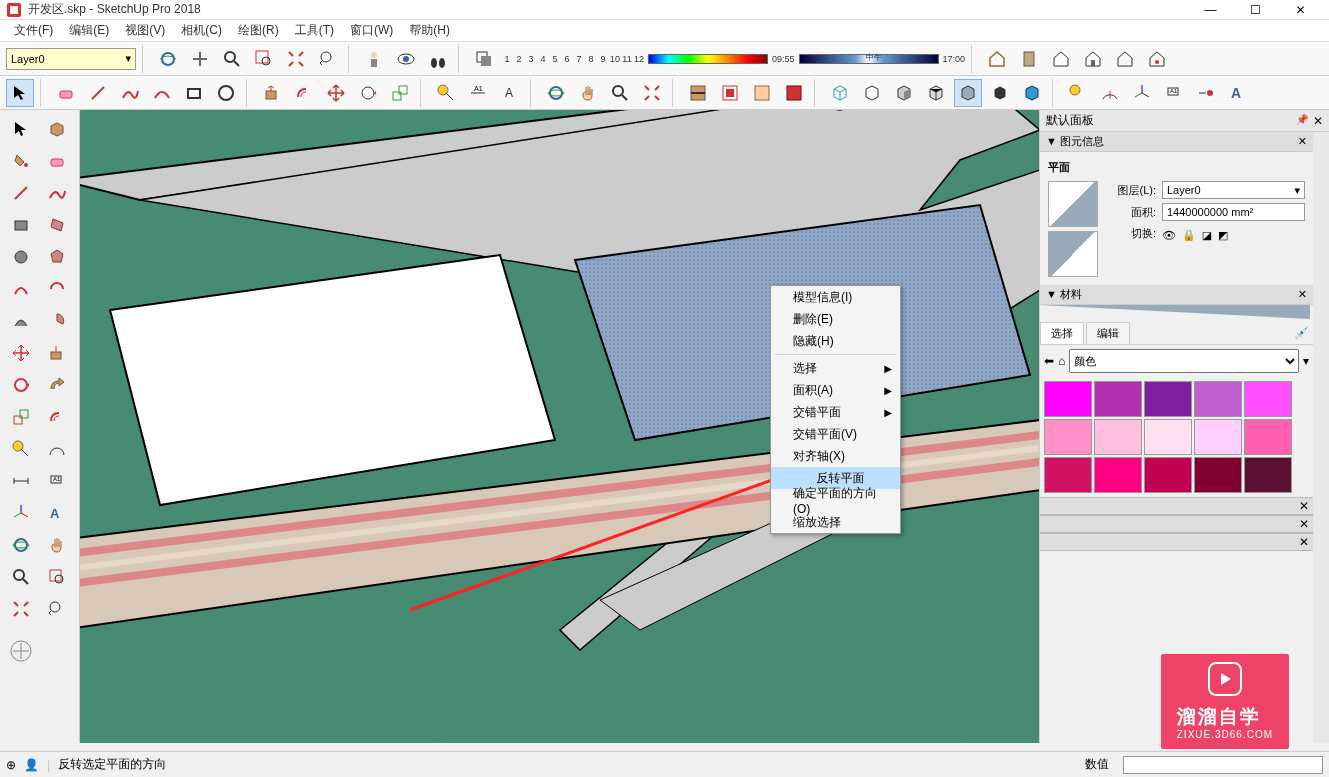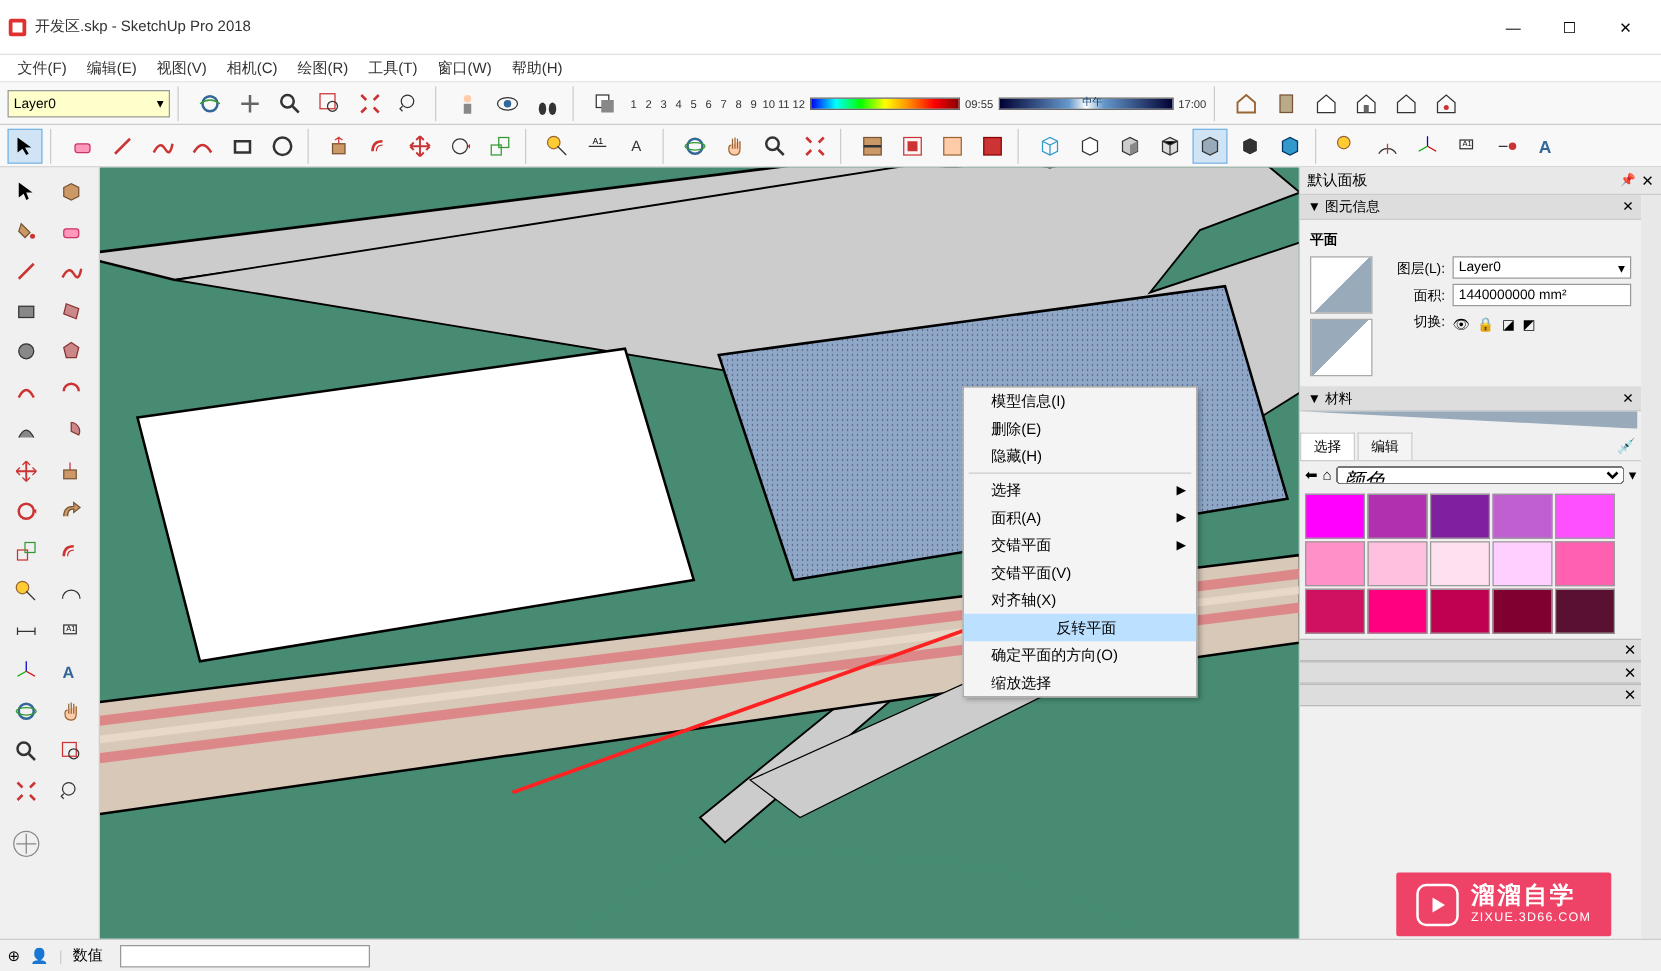--- a/index.html
+++ b/index.html
@@ -1,18 +1,18 @@
 <!DOCTYPE html>
 <html><head>
 <meta charset="utf-8">
 <style>
 * { box-sizing: border-box; margin: 0; padding: 0; user-select: none; font-family: "Microsoft YaHei", "SimSun", Arial, sans-serif; }
 body { width: 1329px; height: 777px; background: #f0f0f0; overflow: hidden; font-size: 12px; position: relative; }
 
-.titlebar { height: 44px; background: #fff; display: flex; align-items: center; padding: 0 6px; border-bottom: 1px solid #e0e0e0; }
+.titlebar { height: 20px; background: #fff; display: flex; align-items: center; padding: 0 6px; border-bottom: 1px solid #e0e0e0; }
 .titlebar .icon { width: 16px; height: 16px; margin-right: 6px; }
 .titlebar .title { flex: 1; font-size: 12px; color: #333; }
 .titlebar .win-controls { display: flex; gap: 0; }
 .titlebar .win-btn { width: 45px; height: 28px; display: flex; align-items: center; justify-content: center; }
 
 .menubar { height: 22px; background: #fff; display: flex; align-items: center; padding: 0 6px; border-bottom: 1px solid #e0e0e0; }
 .menubar .menu-item { padding: 2px 8px; font-size: 12px; color: #333; }
 
 .toolbar1, .toolbar2 { height: 34px; background: #f8f8f8; border-bottom: 1px solid #ccc; display: flex; align-items: center; padding: 0 6px; gap: 4px; }
 .toolbar1 .layer-select { width: 130px; height: 22px; background: #ffffcc; border: 1px solid #999; font-size: 11px; padding: 0 4px; display: flex; align-items: center; justify-content: space-between; }
@@ -46,36 +46,36 @@
 .toggle-icons { display: flex; gap: 6px; margin-top: 4px; padding-left: 62px; }
 
 .material-preview { width: 56px; height: 56px; border: 1px solid #aaa; background: linear-gradient(135deg, #fff 50%, #9ab 50%); }
 .material-row { display: flex; gap: 8px; padding: 6px; align-items: flex-start; }
 .material-name { flex: 1; border: 1px solid #ccc; background: #fff; height: 18px; padding: 1px 4px; }
 
 .mat-tabs { display: flex; border-bottom: 1px solid #ccc; }
 .mat-tab { padding: 3px 10px; border: 1px solid #ccc; border-bottom: none; background: #f4f4f4; margin-right: 2px; font-size: 11px; }
 .mat-tab.active { background: #fff; }
 .mat-toolbar { display: flex; align-items: center; gap: 4px; padding: 4px; }
-.mat-toolbar select { flex: 1; height: 14px; font-size: 17px; font-style: italic; }
+.mat-toolbar select { flex: 1; height: 24px; font-size: 11px; }
 .color-grid { display: flex; flex-wrap: wrap; gap: 2px; padding: 4px; }
 .color-swatch { width: 48px; height: 36px; border: 1px solid #999; }
 
-.context-menu { position: absolute; width: 188px; background: #f4f4f4; border: 1px solid #999; box-shadow: 2px 2px 4px rgba(0,0,0,0.3); z-index: 100; }
+.context-menu { position: absolute; width: 131px; background: #f4f4f4; border: 1px solid #999; box-shadow: 2px 2px 4px rgba(0,0,0,0.3); z-index: 100; }
 .context-item { height: 22px; display: flex; align-items: center; padding: 0 12px 0 22px; font-size: 12px; position: relative; }
 .context-item.highlighted { background: #bce0ff; justify-content: center; }
 .context-item .arrow { position: absolute; right: 8px; font-size: 10px; }
 .context-sep { height: 1px; background: #ccc; margin: 2px 4px; }
 
 .statusbar { height: 26px; background: #f0f0f0; border-top: 1px solid #ccc; display: flex; align-items: center; padding: 0 6px; gap: 8px; font-size: 12px; position: absolute; bottom: 0; left: 0; right: 0; }
 .statusbar .hint { flex: 1; }
 .statusbar .value-label { padding-right: 6px; }
 .statusbar .value-box { width: 200px; height: 18px; border: 1px solid #999; background: #fff; }
 
-.watermark { position: absolute; right: 40px; bottom: 28px; background: rgba(237,37,78,0.85); color: #fff; padding: 8px 16px; display: flex; align-items: center; gap: 10px; z-index: 50; border-radius: 2px;}
+.watermark { position: absolute; right: 40px; bottom: 28px; background: rgba(237,37,78,0.85); color: #fff; padding: 8px 16px; display: flex; align-items: center; gap: 10px; z-index: 50; border-radius: 2px; flex-direction: column;}
 .watermark .logo { width: 34px; height: 34px; border: 2px solid #fff; border-radius: 8px; display: flex; align-items: center; justify-content: center; }
 .watermark .text { line-height: 1.2; }
 .watermark .big { font-size: 19px; font-weight: bold; letter-spacing: 2px;}
 .watermark .small { font-size: 10px; letter-spacing: 1px;}
 
 .arrow-annot { position: absolute; z-index: 60; }
 .collapsed-section { height: 18px; background: #ddd; border-top: 1px solid #bbb; border-bottom: 1px solid #bbb; display: flex; align-items: center; justify-content: flex-end; padding: 0 4px; }
 
 .pin-icon { font-size: 10px; color: #666; }
 
@@ -814,15 +814,16 @@
   <div class="text">
     <div class="big">溜溜自学</div>
     <div class="small">ZIXUE.3D66.COM</div>
   </div>
 </div>
 
 <div class="statusbar">
   <span>⊕</span>
   <span>👤</span>
   <span style="color:#ccc">|</span>
+  <span class="hint">反转选定平面的方向</span>
   <span class="value-label">数值</span>
   <div class="value-box"></div>
 </div>
 
 </body></html>

